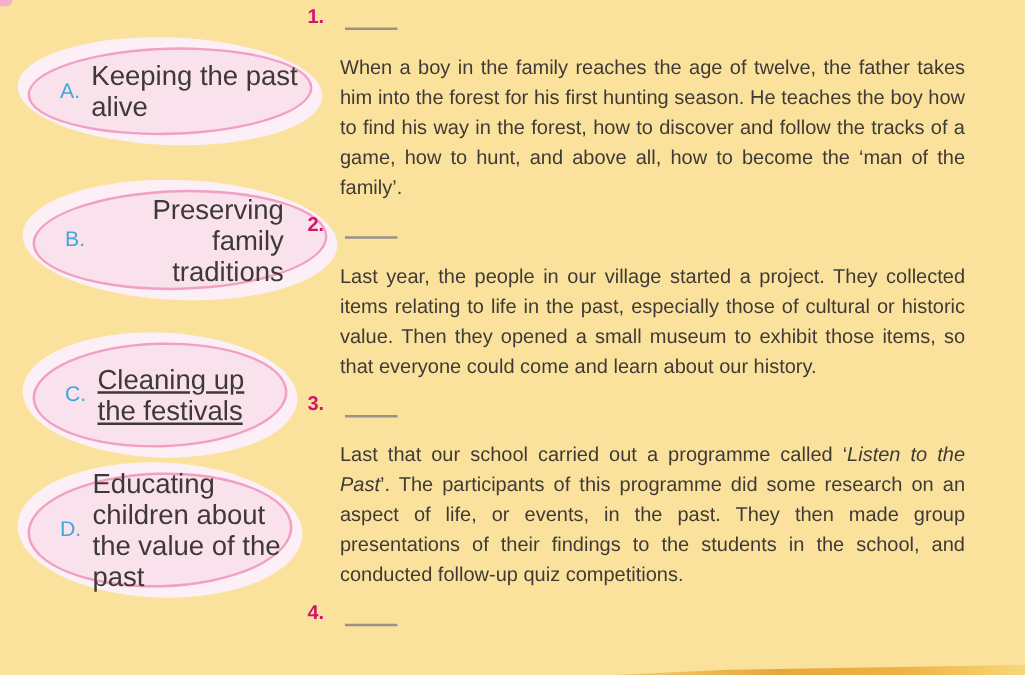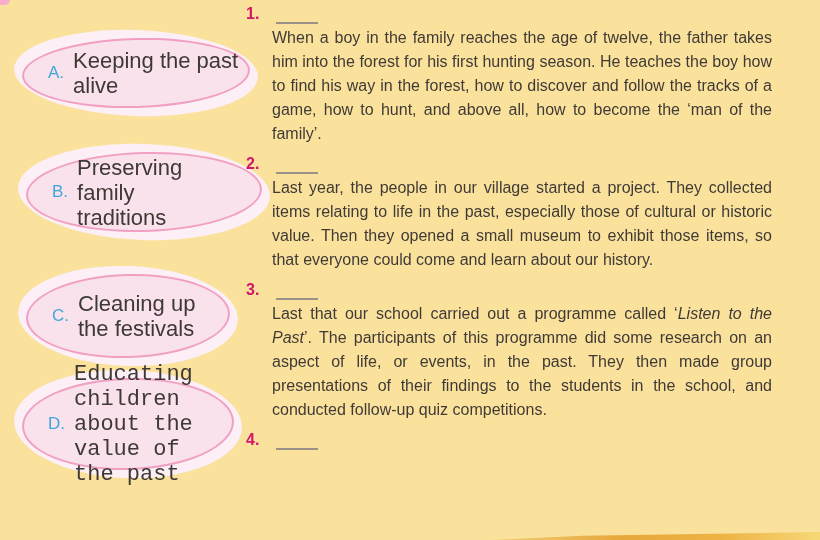--- a/index.html
+++ b/index.html
@@ -42,35 +42,35 @@
     gap:9px;
   }
   .option-letter { color:#3FA7DB; font-size:17px; flex:none; }
   .option-label  { color:#3E3936; font-size:22px; line-height:25px; }
 
   #bubble-a { left:20px;  top:36px;  width:232px; height:74px; }
   #bubble-b { left:24px;  top:150px; width:240px; height:84px; }
   #bubble-c { left:24px;  top:272px; width:208px; height:88px; }
   #bubble-d { left:20px;  top:376px; width:216px; height:96px; }
 
-  #bubble-b .option-label { max-width:150px; }
-  #bubble-c .option-label { max-width:135px; }
-  #bubble-d .option-label { max-width:156px;font-family:Liberation Mono, monospace; }
+  #bubble-b .option-label { max-width:150px;text-align:right; }
+  #bubble-c .option-label { max-width:135px;text-decoration:underline; }
+  #bubble-d .option-label { max-width:156px; }
 
   
   .qa-column { position:absolute; left:246px; top:4px; width:530px; }
   .qa-head   { display:flex; align-items:flex-end; height:20px; }
   .qa-number { color:#D3156B; font-weight:bold; font-size:16px; line-height:20px; }
   .qa-blank  {
     width:42px; height:15px;
     border-bottom:2px solid #9A9189;
     margin-left:17px;
   }
   .qa-para {
-    margin:2px 0 8px 26px;
+    margin:19px 0 8px 26px;
     width:500px;
     text-align:justify;
     font-size:16px; line-height:24px;
     color:#403A37;
   }
   .italic-phrase { font-style:italic; }
 
   
   .gold-strip {
     position:absolute; right:0; bottom:0;

